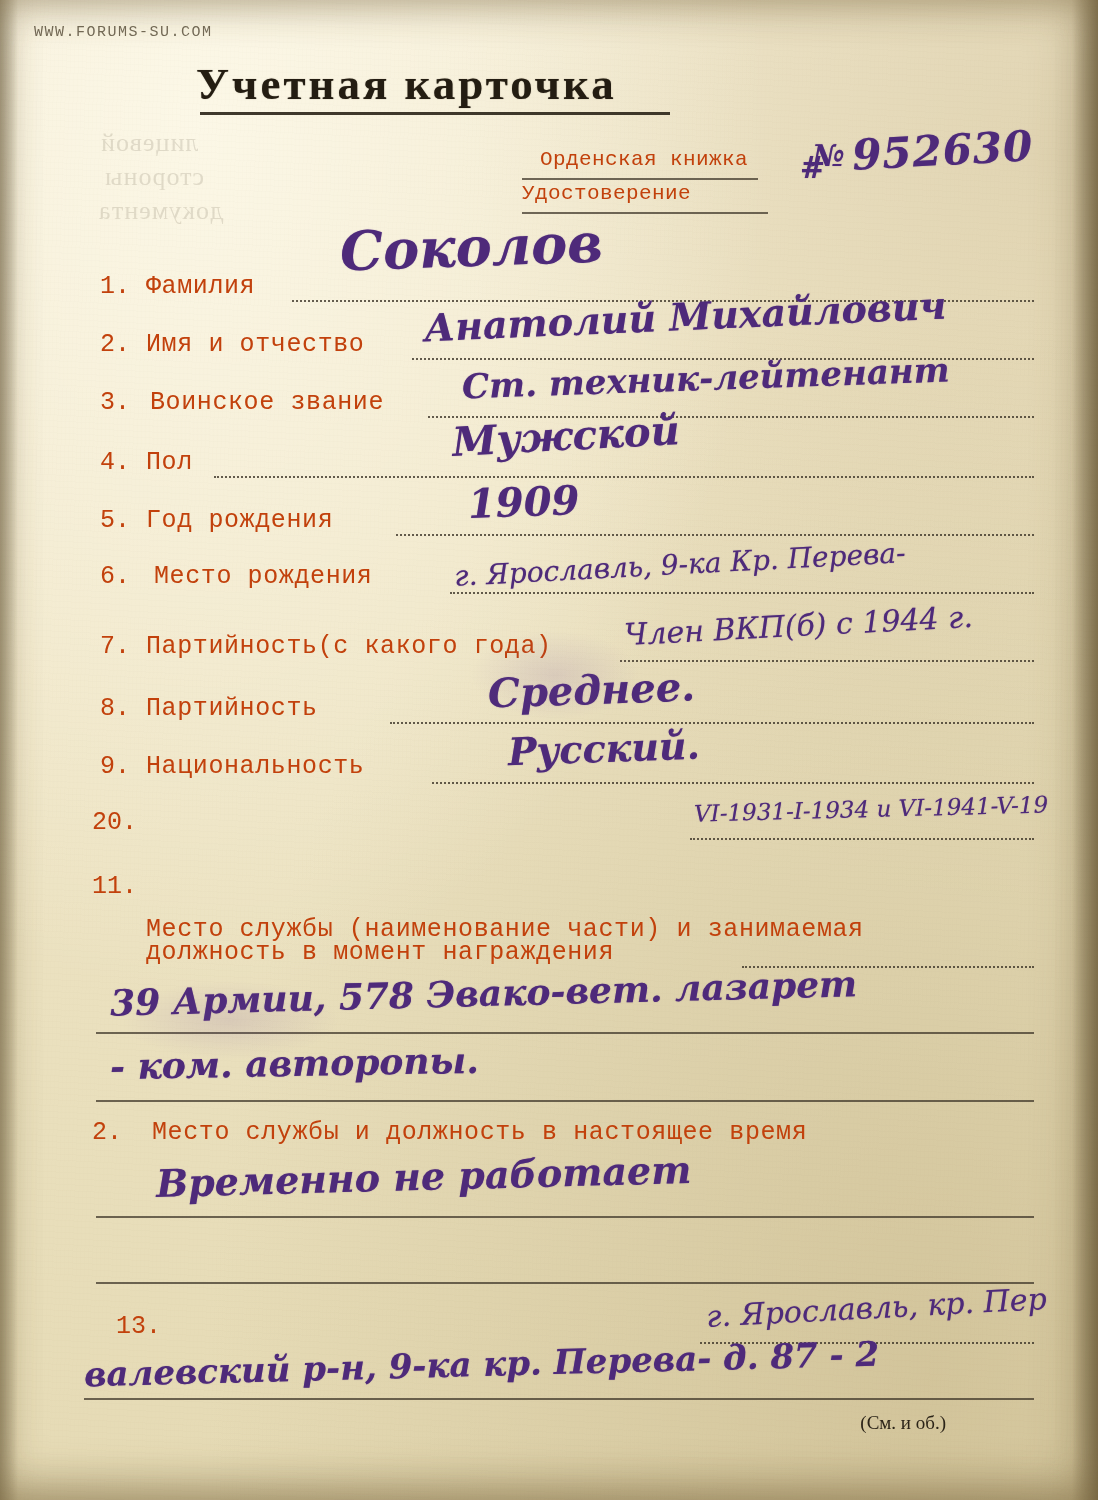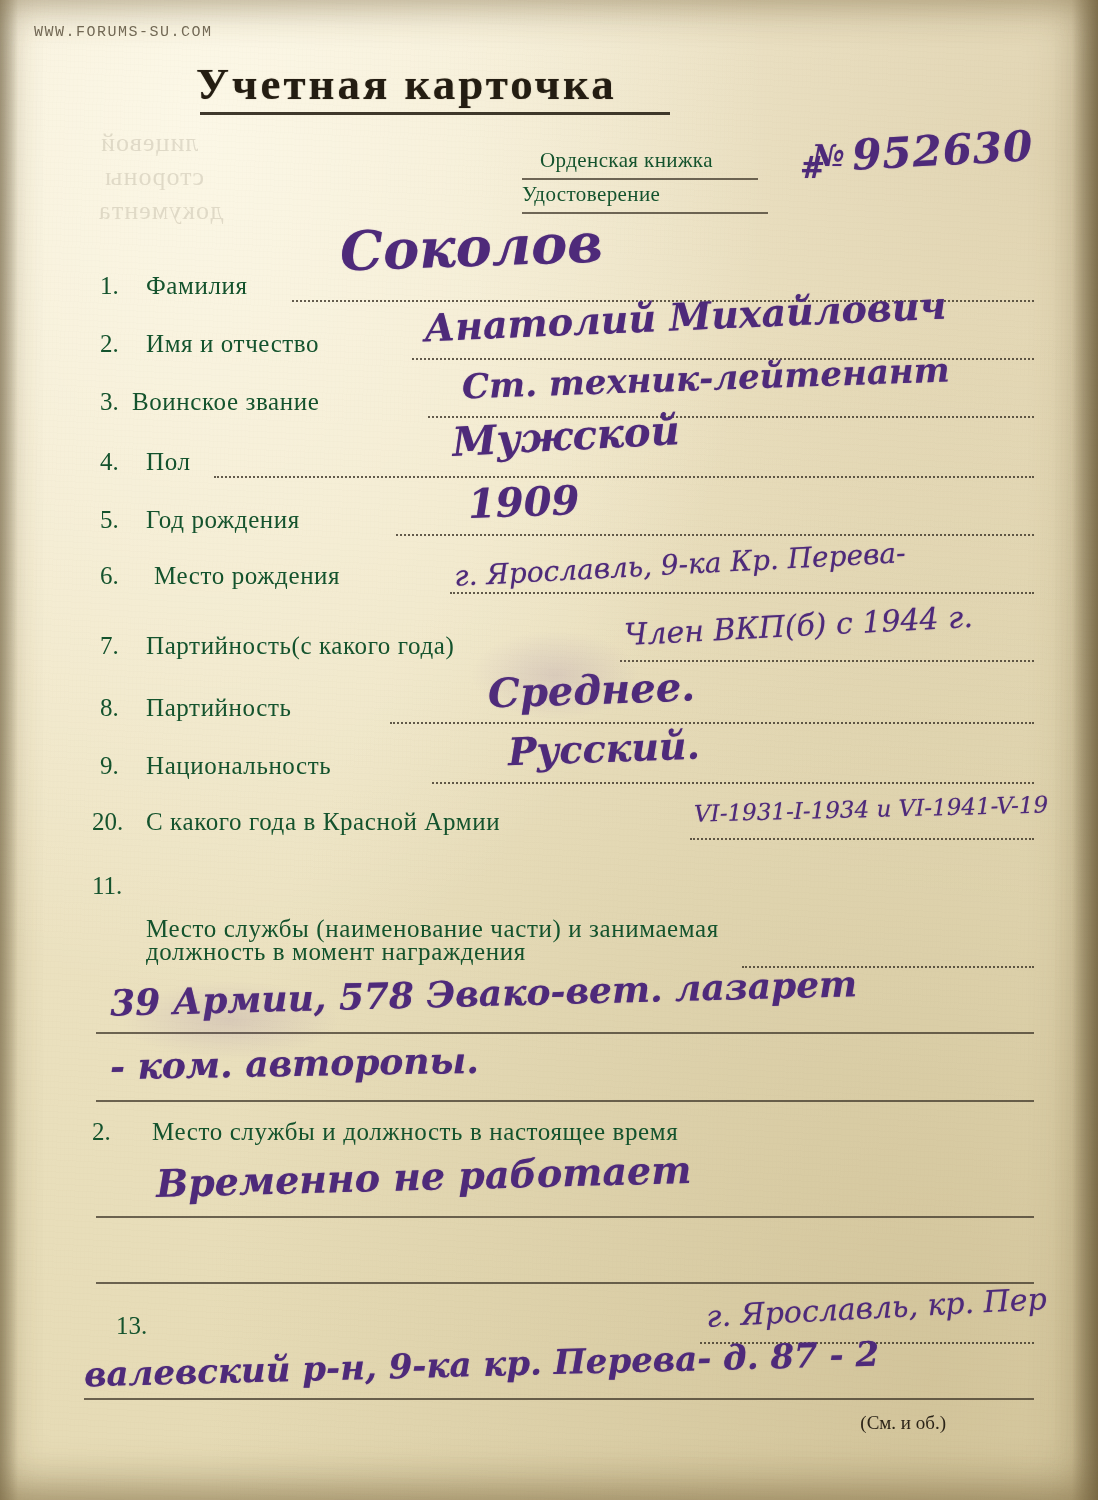--- a/index.html
+++ b/index.html
@@ -90,22 +90,22 @@
     left: 200px;
     top: 112px;
     width: 470px;
     height: 3px;
     background: #2a2317;
     opacity: 0.9;
   }
 
   .printed {
     position: absolute;
-    color: #14532d;
-    font-family: Liberation Serif, serif;
+    color: #c2410c;
+    font-family: Liberation Mono, monospace;
     white-space: nowrap;
   }
   .lbl {
     font-size: 25px;
     letter-spacing: 0.6px;
   }
   .lbl-small {
     font-size: 21px;
     letter-spacing: 0.4px;
   }
@@ -180,21 +180,21 @@
   <div class="printed lbl" style="left:146px; top:272px;">Фамилия</div>
   <div class="dotline" style="left:292px; top:300px; width:742px;"></div>
   <div class="hand" style="left:340px; top:215px; font-size:54px; transform:rotate(-2deg);">Соколов</div>
 
   <div class="printed num" style="left:100px; top:330px;">2.</div>
   <div class="printed lbl" style="left:146px; top:330px;">Имя и отчество</div>
   <div class="dotline" style="left:412px; top:358px; width:622px;"></div>
   <div class="hand" style="left:424px; top:294px; font-size:38px; transform:rotate(-2.5deg);">Анатолий Михайлович</div>
 
   <div class="printed num" style="left:100px; top:388px;">3.</div>
-  <div class="printed lbl" style="left:132px; top:388px;">Воинское звание</div>
+  <div class="printed lbl" style="left:150px; top:388px;">Воинское звание</div>
   <div class="dotline" style="left:428px; top:416px; width:606px;"></div>
   <div class="hand" style="left:462px; top:358px; font-size:34px; transform:rotate(-2deg);">Ст. техник-лейтенант</div>
 
   <div class="printed num" style="left:100px; top:448px;">4.</div>
   <div class="printed lbl" style="left:146px; top:448px;">Пол</div>
   <div class="dotline" style="left:214px; top:476px; width:820px;"></div>
   <div class="hand" style="left:452px; top:412px; font-size:40px; transform:rotate(-3deg);">Мужской</div>
 
   <div class="printed num" style="left:100px; top:506px;">5.</div>
   <div class="printed lbl" style="left:146px; top:506px;">Год рождения</div>
@@ -215,21 +215,20 @@
   <div class="printed lbl" style="left:146px; top:694px;">Партийность</div>
   <div class="dotline" style="left:390px; top:722px; width:644px;"></div>
   <div class="hand" style="left:488px; top:666px; font-size:40px; transform:rotate(-2deg);">Среднее.</div>
 
   <div class="printed num" style="left:100px; top:752px;">9.</div>
   <div class="printed lbl" style="left:146px; top:752px;">Национальность</div>
   <div class="dotline" style="left:432px; top:782px; width:602px;"></div>
   <div class="hand" style="left:508px; top:726px; font-size:38px; transform:rotate(-2deg);">Русский.</div>
 
   <div class="printed num" style="left:92px; top:808px;">20.</div>
-  <div class="printed lbl" style="left:146px; top:808px;">С какого года в Красной Армии</div>
   <div class="dotline" style="left:690px; top:838px; width:344px;"></div>
   <div class="hand thin" style="left:694px; top:796px; font-size:23px; transform:rotate(-1.5deg);">VI-1931-I-1934 и VI-1941-V-19</div>
 
   <div class="printed num" style="left:92px; top:872px;">11.</div>
   <div class="printed lbl" style="left:146px; top:915px;">Место службы (наименование части) и занимаемая</div>
   <div class="printed lbl" style="left:146px; top:938px;">должность в момент награждения</div>
   <div class="dotline" style="left:742px; top:966px; width:292px;"></div>
   <div class="solidline" style="left:96px; top:1032px; width:938px;"></div>
   <div class="solidline" style="left:96px; top:1100px; width:938px;"></div>
   <div class="hand" style="left:110px; top:972px; font-size:36px; transform:rotate(-1.5deg);">39 Армии,  578 Эвако-вет. лазарет</div>

